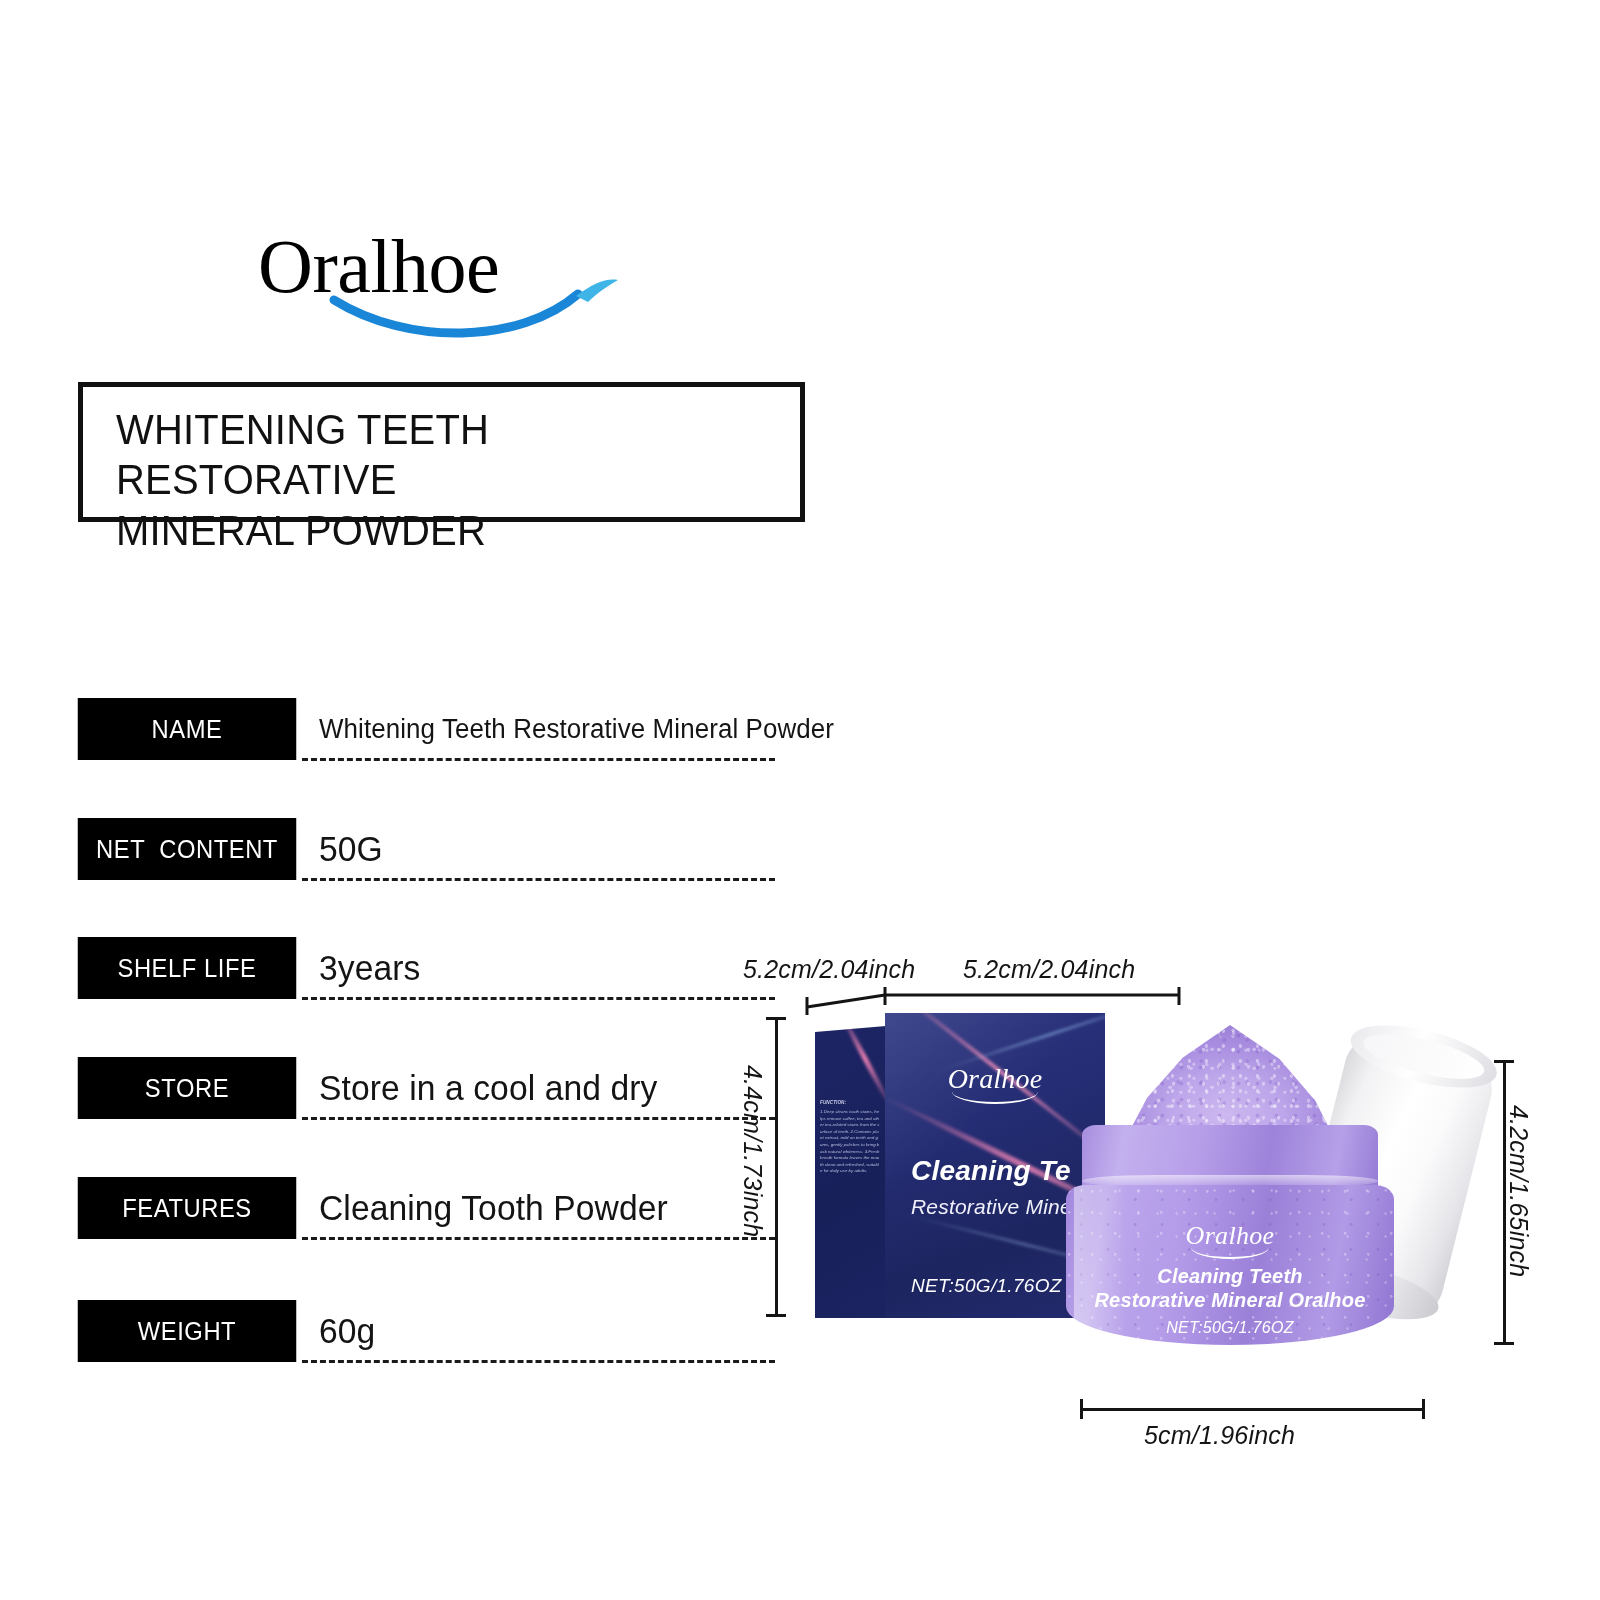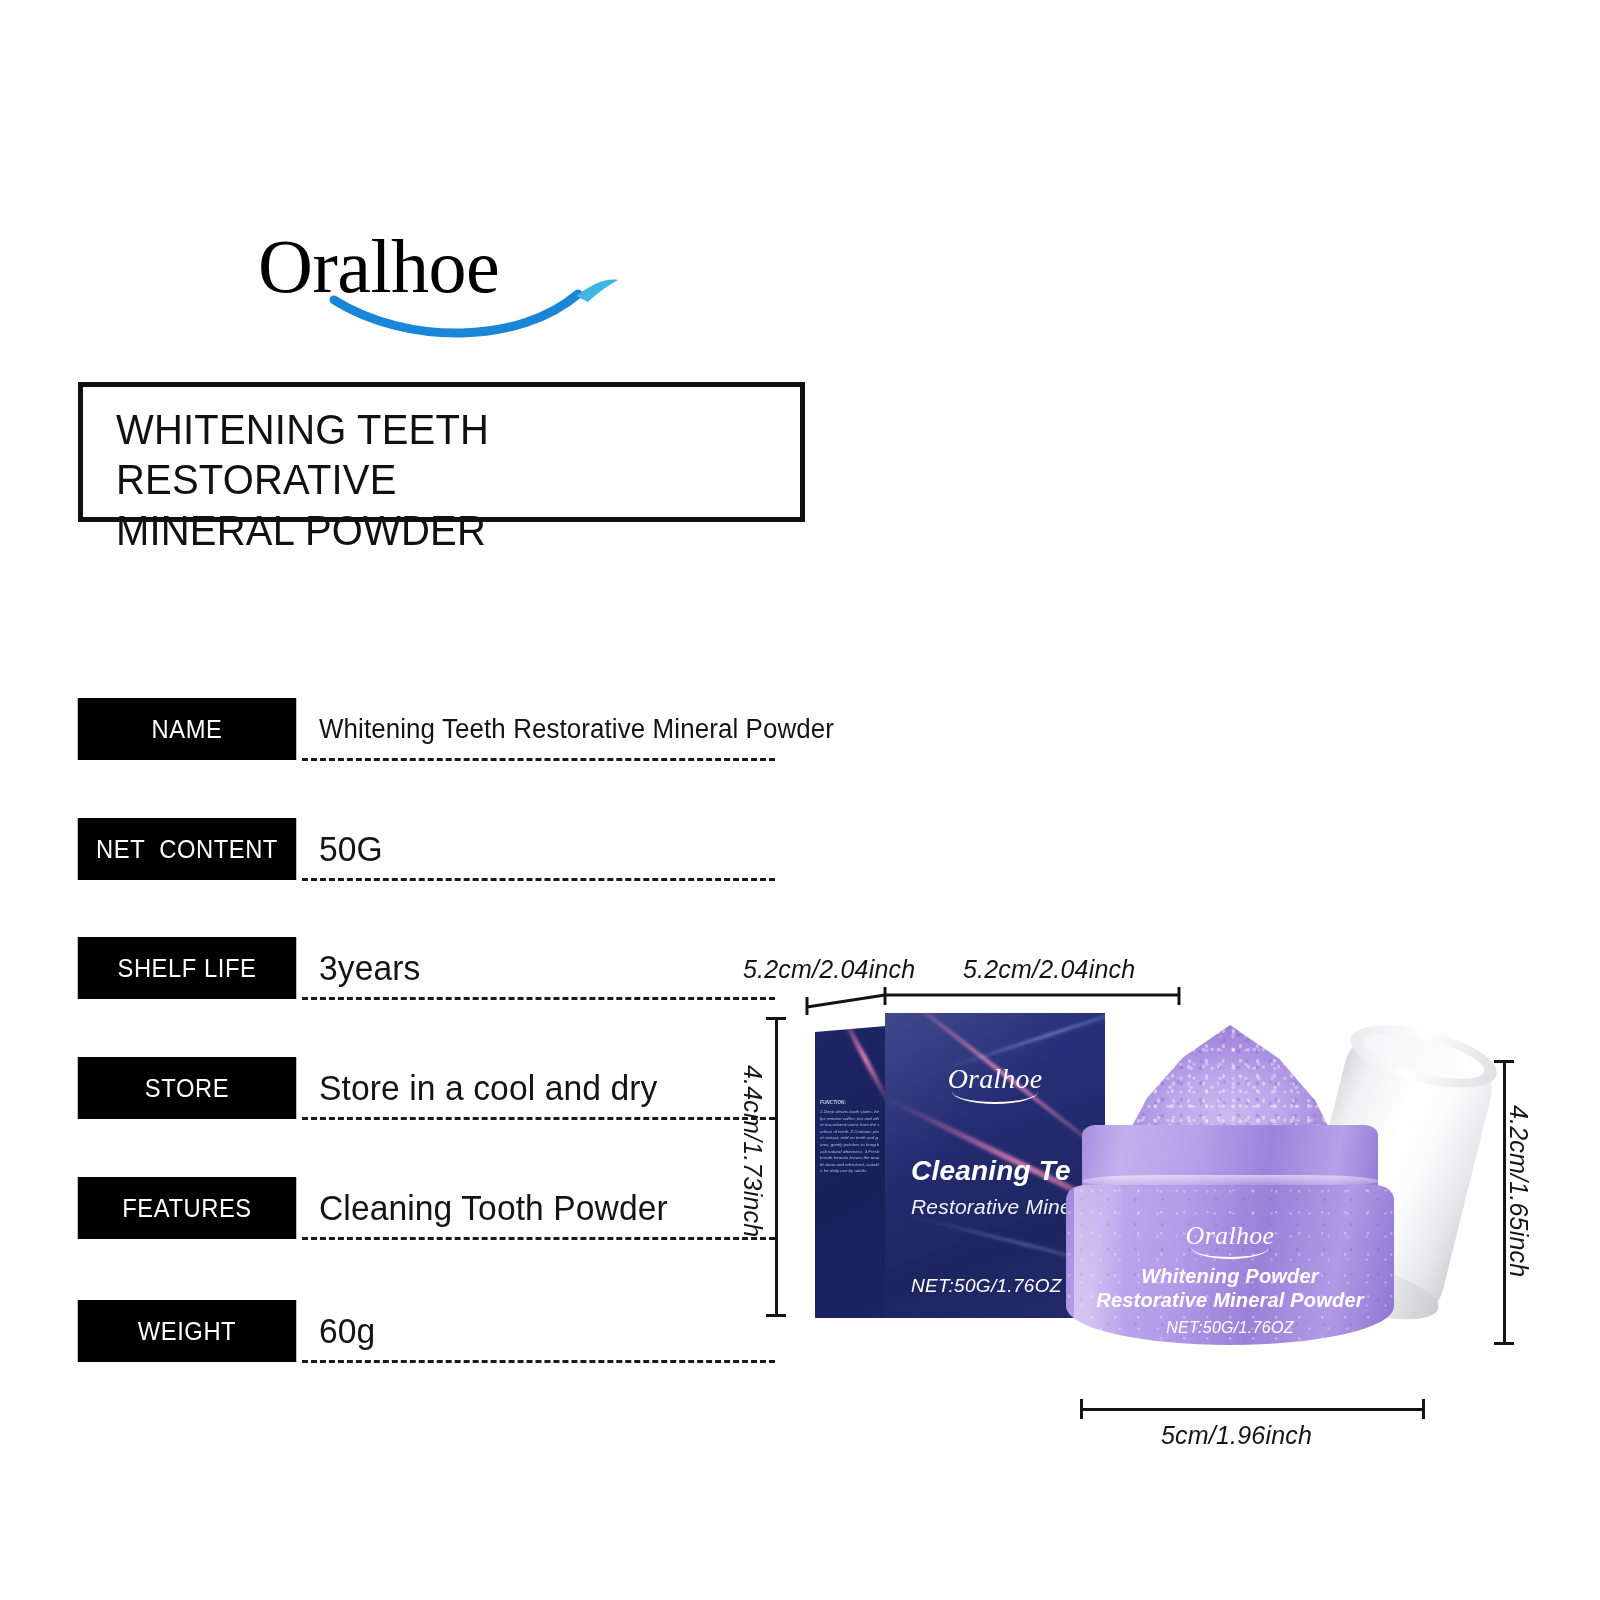--- a/index.html
+++ b/index.html
@@ -307,29 +307,29 @@
     </div>
     <div class="neck"></div>
     <div class="neck-ring"></div>
     <div class="body">
       <div class="body-tex"></div>
       <div class="body-shine"></div>
       <div class="jar-txt jt-brand">
         <span>Oralhoe</span>
         <span class="curl"></span>
       </div>
-      <div class="jar-txt jt-l1">Whitening Powder</div>
-      <div class="jar-txt jt-l2">Restorative Mineral Powder</div>
+      <div class="jar-txt jt-l1">Cleaning Teeth</div>
+      <div class="jar-txt jt-l2">Restorative Mineral Oralhoe</div>
       <div class="jar-txt jt-net">NET:50G/1.76OZ</div>
     </div>
   </div>
 
   <div class="dim-line dim-v" style="left:768px;top:105px;height:285px;"></div>
   <div class="tick-h" style="left:759px;top:105px;"></div>
   <div class="tick-h" style="left:759px;top:387px;"></div>
   <div class="dim-text dim-rot" style="left:798px;top:150px;">4.2cm/1.65inch</div>
 
   <div class="dim-line dim-h" style="left:345px;top:453px;width:345px;"></div>
   <div class="tick-v" style="left:345px;top:444px;"></div>
   <div class="tick-v" style="left:687px;top:444px;"></div>
-  <div class="dim-text" style="left:426px;top:466px;text-align:center;">5cm/1.96inch</div>
+  <div class="dim-text" style="left:409px;top:466px;text-align:center;">5cm/1.96inch</div>
 
 </div>
 
 </body></html>

